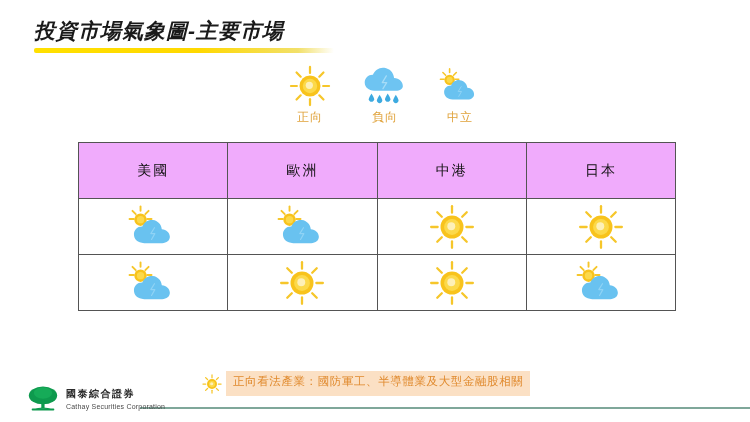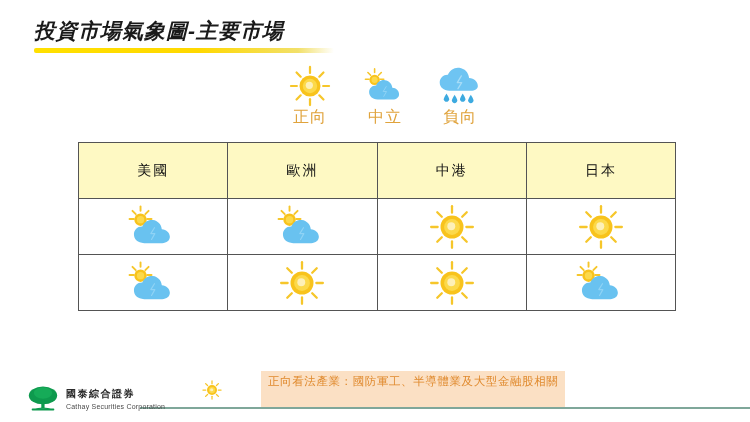--- a/index.html
+++ b/index.html
@@ -55,21 +55,21 @@
     align-items: center;
   }
   .legend-icon {
     height: 44px;
     display: flex;
     align-items: center;
     justify-content: center;
   }
   .legend-label {
     margin-top: 1px;
-    font-size: 16px;
+    font-size: 12px;
     color: #e0a33c;
     letter-spacing: 1px;
     line-height: 16px;
   }
 
   
   #weather-table {
     position: absolute;
     left: 78px;
     top: 142px;
@@ -78,21 +78,21 @@
     table-layout: fixed;
   }
   #weather-table td {
     border: 1px solid #545454;
     height: 55px;
     text-align: center;
     vertical-align: middle;
     padding: 0;
   }
   #weather-table tr.header-row td {
-    background: #fef9c3;
+    background: #f0abfc;
     font-size: 14px;
     color: #111111;
     letter-spacing: 2px;
     font-weight: normal;
   }
   #weather-table tr.icon-row td {
     background: #ffffff;
   }
   .cell-icon {
     display: flex;
@@ -115,24 +115,23 @@
     display: flex;
     align-items: center;
     justify-content: center;
     margin-right: 4px;
   }
   #footnote-text {
     background: #fbe0c4;
     color: #e08a2e;
     font-size: 11.5px;
     letter-spacing: 0.6px;
-    padding: 3px 7px 20px 7px;
+    padding: 3px 7px 8px 7px;
     line-height: 14px;
     white-space: nowrap;
-    margin-left: 35px;
   }
 
   
   #footer-rule {
     position: absolute;
     left: 140px;
     top: 407px;
     width: 610px;
     height: 2px;
     background: #7fa79a;
@@ -193,51 +192,51 @@
         <circle cx="32" cy="32" r="16" fill="#f8c31c"></circle>
         <circle cx="32" cy="32" r="11" fill="#fcd94a"></circle>
         <circle cx="31" cy="31" r="5.5" fill="#fdf0b8"></circle>
       </svg>
     </div>
     <div class="legend-label">正向</div>
   </div>
 
   <div class="legend-item">
     <div class="legend-icon">
+      <svg width="46" height="42" viewBox="0 0 68 62" aria-hidden="true">
+        <path d="M18 38 C10 38 4 32.6 4 25.8 C4 19.2 9.6 14 16.2 14.4 C18.8 7.4 25.6 3 33 4 C40.8 5 46.8 11.2 47.4 19 C55 19.2 60.4 24.8 60.4 31 C60.4 35.4 56 38 50 38 Z" fill="#6ec4f2"></path>
+        <path d="M36 16 L30 26 L36.5 26 L31 35" fill="none" stroke="#a6dcf7" stroke-width="1.9" stroke-linecap="round" stroke-linejoin="round"></path>
+        <g fill="#3daae0">
+          <path d="M14 42 C14 42 10 48 10 50.6 C10 52.8 11.8 54.4 14 54.4 C16.2 54.4 18 52.8 18 50.6 C18 48 14 42 14 42 Z"></path>
+          <path d="M26 44 C26 44 22 50 22 52.6 C22 54.8 23.8 56.4 26 56.4 C28.2 56.4 30 54.8 30 52.6 C30 50 26 44 26 44 Z"></path>
+          <path d="M38 42 C38 42 34 48 34 50.6 C34 52.8 35.8 54.4 38 54.4 C40.2 54.4 42 52.8 42 50.6 C42 48 38 42 38 42 Z"></path>
+          <path d="M50 44 C50 44 46 50 46 52.6 C46 54.8 47.8 56.4 50 56.4 C52.2 56.4 54 54.8 54 52.6 C54 50 50 44 50 44 Z"></path>
+        </g>
+      </svg>
+    </div>
+    <div class="legend-label">負向</div>
+  </div>
+
+  <div class="legend-item">
+    <div class="legend-icon">
       <svg width="44" height="40" viewBox="0 0 72 60" aria-hidden="true">
         <g stroke="#f6c62a" stroke-width="2.6" stroke-linecap="round">
           <line x1="19" y1="2" x2="19" y2="8"></line>
           <line x1="4" y1="19" x2="10" y2="19"></line>
           <line x1="8" y1="8" x2="12.5" y2="12.5"></line>
           <line x1="30" y1="8" x2="25.5" y2="12.5"></line>
           <line x1="34" y1="19" x2="28" y2="19"></line>
         </g>
         <circle cx="19" cy="20" r="8.5" fill="#f8c31c"></circle>
         <circle cx="19" cy="20" r="5" fill="#fcd94a"></circle>
         <path d="M24 52 C15 52 10 46.5 10 40 C10 33.8 15.2 29 21.4 29.4 C23.6 23.4 29.4 19.6 35.8 20.4 C42.4 21.2 47.4 26.4 48 33 C54.4 33.2 59 38 59 43.4 C59 48.6 54.6 52 48.6 52 Z" fill="#69c2f0"></path>
         <path d="M38 31 L33 39 L38.5 39 L34 47" fill="none" stroke="#8fd3f5" stroke-width="1.6" stroke-linecap="round" stroke-linejoin="round"></path>
       </svg>
     </div>
     <div class="legend-label">中立</div>
-  </div>
-
-  <div class="legend-item">
-    <div class="legend-icon">
-      <svg width="46" height="42" viewBox="0 0 68 62" aria-hidden="true">
-        <path d="M18 38 C10 38 4 32.6 4 25.8 C4 19.2 9.6 14 16.2 14.4 C18.8 7.4 25.6 3 33 4 C40.8 5 46.8 11.2 47.4 19 C55 19.2 60.4 24.8 60.4 31 C60.4 35.4 56 38 50 38 Z" fill="#6ec4f2"></path>
-        <path d="M36 16 L30 26 L36.5 26 L31 35" fill="none" stroke="#a6dcf7" stroke-width="1.9" stroke-linecap="round" stroke-linejoin="round"></path>
-        <g fill="#3daae0">
-          <path d="M14 42 C14 42 10 48 10 50.6 C10 52.8 11.8 54.4 14 54.4 C16.2 54.4 18 52.8 18 50.6 C18 48 14 42 14 42 Z"></path>
-          <path d="M26 44 C26 44 22 50 22 52.6 C22 54.8 23.8 56.4 26 56.4 C28.2 56.4 30 54.8 30 52.6 C30 50 26 44 26 44 Z"></path>
-          <path d="M38 42 C38 42 34 48 34 50.6 C34 52.8 35.8 54.4 38 54.4 C40.2 54.4 42 52.8 42 50.6 C42 48 38 42 38 42 Z"></path>
-          <path d="M50 44 C50 44 46 50 46 52.6 C46 54.8 47.8 56.4 50 56.4 C52.2 56.4 54 54.8 54 52.6 C54 50 50 44 50 44 Z"></path>
-        </g>
-      </svg>
-    </div>
-    <div class="legend-label">負向</div>
   </div>
 
 </div>
 
 <table id="weather-table">
   <tbody>
 
     <tr class="header-row">
       <td>美國</td>
       <td>歐洲</td>

